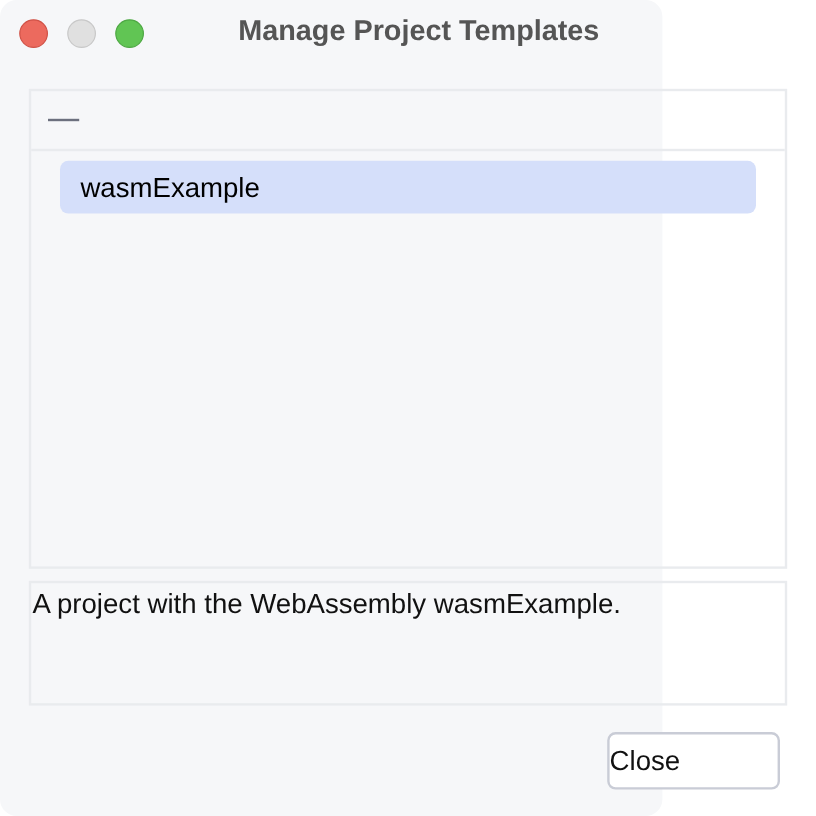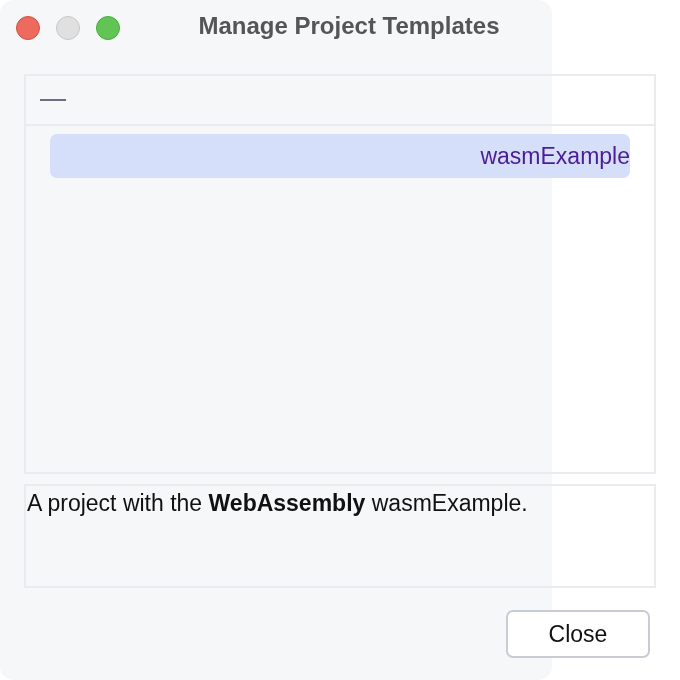--- a/index.html
+++ b/index.html
@@ -38,43 +38,42 @@
     position: relative;
   }
   .remove-btn {
     position: absolute; left: 14px; top: 23px;
     width: 26px; height: 2px; background: #6c707e;
   }
   .items { position: relative; padding-top: 8px; }
   .item {
     margin-left: 24px; width: 580px; height: 44px;
     box-sizing: border-box; padding-left: 17px;
-    font-size: 23px; line-height: 44px; color: #4c1d95;
+    font-size: 23px; line-height: 44px; color: #000000;
     border-radius: 7px;
-    text-align: right;
   }
   .item.selected { background: #d5dffa; }
   .desc-panel {
     position: absolute; left: 24px; top: 484px;
     width: 632px; height: 104px;
     box-sizing: border-box;
     border: 2px solid #e9ebee;
     font-size: 23px; color: #111111;
     padding: 4px 0 0 1px;
   }
-  .desc-panel b { font-weight: bold; }
+  .desc-panel b { font-weight: normal; }
   .close-btn {
     position: absolute; left: 506px; top: 610px;
     width: 144px; height: 48px;
     box-sizing: border-box;
     background: #ffffff;
     border: 2px solid #c9ccd6;
     border-radius: 7px;
     font-size: 23px; color: #111111;
-    text-align: center; line-height: 44px;
+    line-height: 44px;
   }
 </style>
 </head>
 <body>
 
 <div class="window">
   <div class="titlebar">
     <div class="traffic t-close"></div>
     <div class="traffic t-min"></div>
     <div class="traffic t-max"></div>

